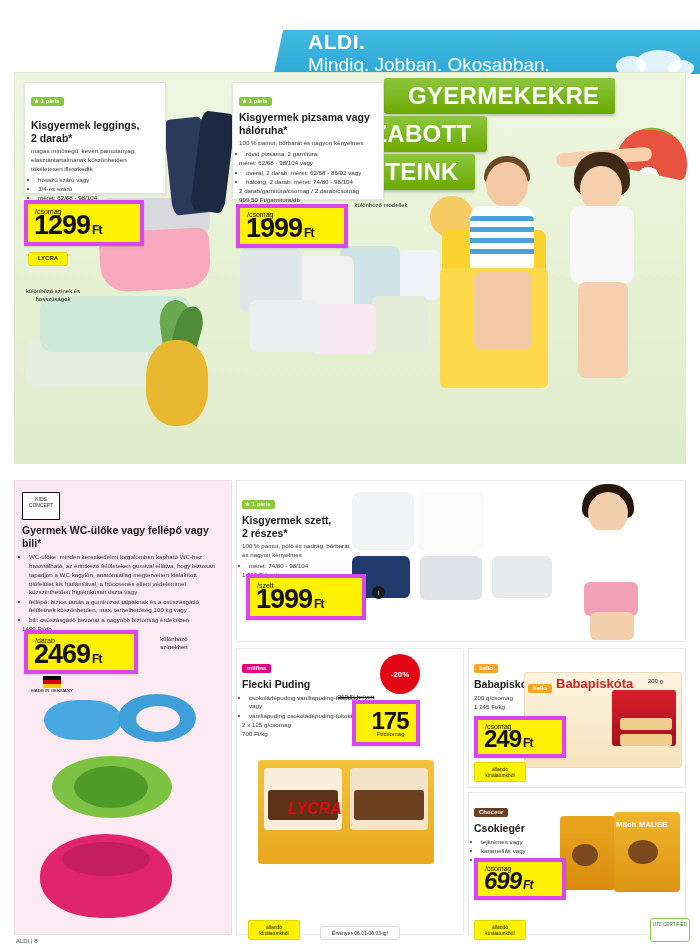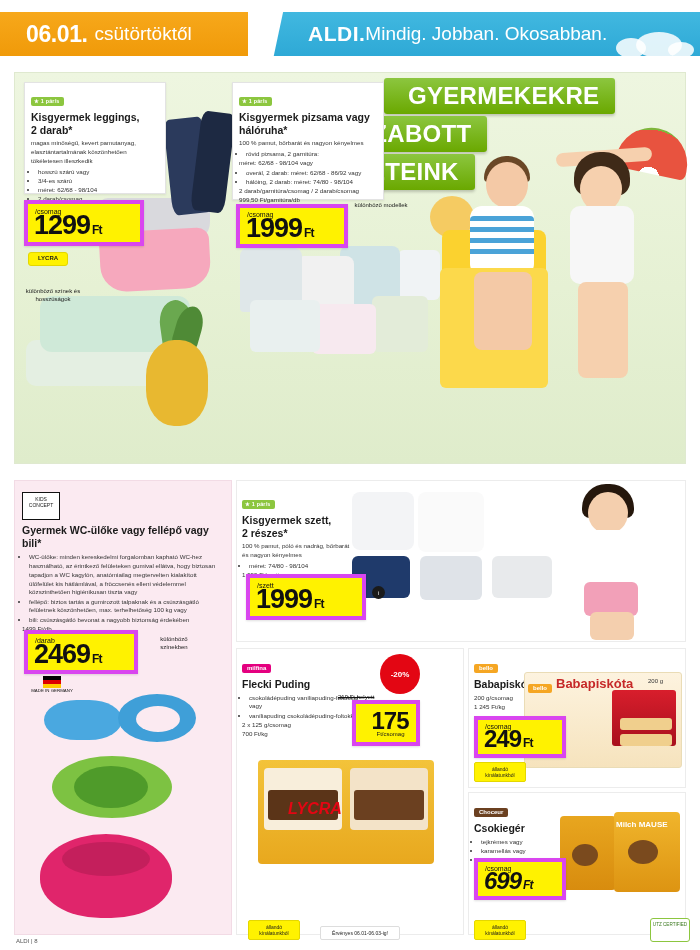--- a/index.html
+++ b/index.html
@@ -21,24 +21,25 @@
     display:flex; align-items:center; padding-left:26px;
     border-radius:0 0 0 0;
   }
   .hdr-left:after{
     content:""; position:absolute; right:-22px; top:0; width:44px; height:44px;
     background:#f09a09; transform:skewX(-12deg);
   }
   .hdr-date { font-size:23px; font-weight:bold; color:#ffffff; letter-spacing:-0.4px; }
   .hdr-day { font-size:19px; color:#ffffff; margin-left:7px; font-weight:400;}
   .hdr-right {
-    position:absolute; left:248px; top:12px; width:452px; height:44px;
+    position:absolute; left:248px; top:30px; width:452px; height:44px;
     background:#3bb3dd; background:linear-gradient(#41b8e0,#2ea9d6);
-    display:flex; align-items:center; padding-left:60px;
+    display:flex; align-items:flex-start; padding-left:60px;
     overflow:hidden;
+    flex-direction:column;
   }
   .hdr-right:before{
     content:""; position:absolute; left:-26px; top:-4px; width:56px; height:56px;
     background:#ffffff; transform:skewX(-12deg);
   }
   .aldi-logo { font-size:21px; font-weight:bold; color:#ffffff; letter-spacing:0.5px; }
   .hdr-slogan { font-size:19px; color:#ffffff; font-weight:400;}
   .cloud { position:absolute; background:#ffffff; border-radius:50%; opacity:.85;}
   .c1{ width:46px;height:26px; right:18px; top:20px;}
   .c2{ width:30px;height:20px; right:54px; top:26px;}
@@ -247,24 +248,20 @@
   .circle-hu{
     position:absolute; width:13px;height:13px;border-radius:50%;
     background:#1a1a1a; color:#fff; font-size:6px; display:flex;
     align-items:center; justify-content:center;
   }
 </style>
 </head>
 <body>
 
 <div class="header">
-  <div class="hdr-left">
-    <span class="hdr-date">06.01.</span>
-    <span class="hdr-day">csütörtöktől</span>
-  </div>
   <div class="hdr-right">
     <span class="aldi-logo">ALDI.</span>
     <span class="hdr-slogan">Mindig. Jobban. Okosabban.</span>
     <span class="cloud c1"></span>
     <span class="cloud c2"></span>
     <span class="cloud c3"></span>
   </div>
 </div>
 
 <div class="panel-top">
@@ -312,21 +309,21 @@
 <div class="ph leggings-b"></div>
 <div class="ph pineapple-leaf"></div>
 <div class="ph pineapple-leaf2"></div>
 <div class="ph pineapple-body"></div>
 
 <div class="card" style="left:24px; top:82px; width:142px; height:112px; padding:6px;">
   <div class="badge-green">
     <span class="star">★</span>
     <span>1 pár/s</span>
   </div>
-  <div class="card-title" style="margin-top:4px; white-space:pre-line;">Kisgyermek leggings,
+  <div class="card-title" style="margin-top:12px; white-space:pre-line;">Kisgyermek leggings,
 2 darab*</div>
   <div class="card-body" style="margin-top:3px;">magas minőségű, kevert pamutanyag, elasztántartalmának köszönhetően tökéletesen illeszkedik</div>
   <ul class="bullets card-body">
     <li>hosszú szárú vagy</li>
     <li>3/4-es szárú</li>
     <li>méret: 62/68 - 98/104</li>
     <li>2 darab/csomag</li>
     <li>649,50 Ft/db</li>
   </ul>
 </div>

